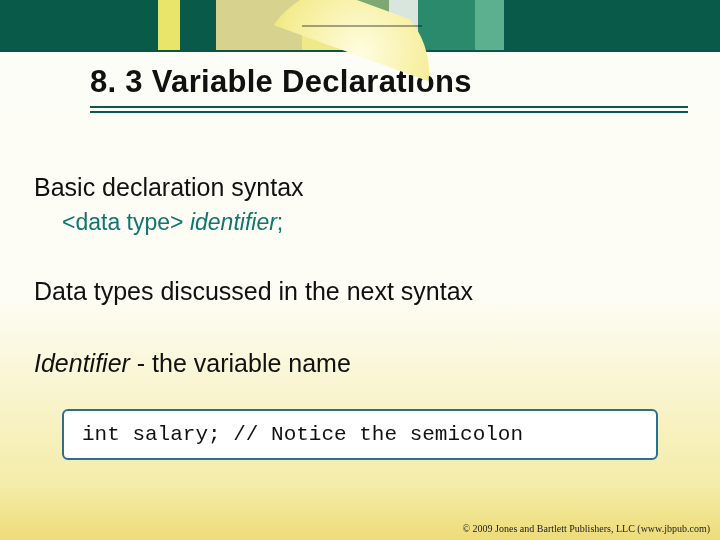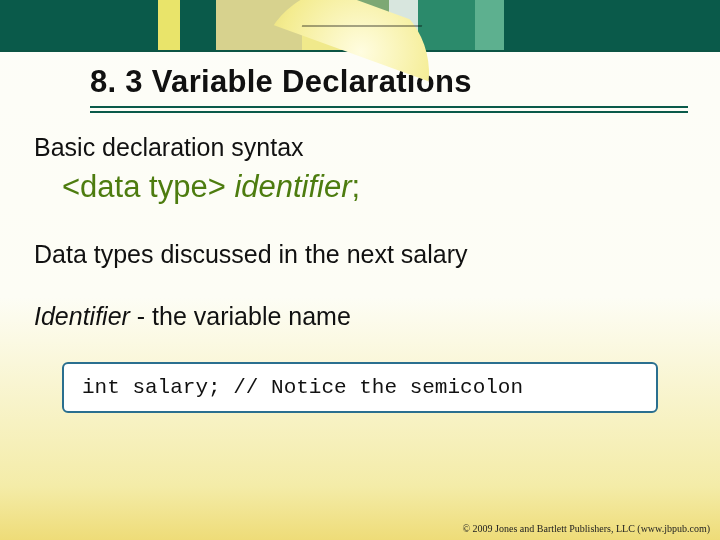--- a/index.html
+++ b/index.html
@@ -73,24 +73,25 @@
     margin-top:3px;
   }
   .content {
     padding: 14px 34px 0 34px;
   }
   .line {
     font-size: 25px;
     color: #111;
     margin-bottom: 30px;
     line-height: 1.25;
+    margin-top: 40px;
   }
   .syntax-line {
-    font-size: 31px;
-    color:#4d7c0f;
+    font-size: 23px;
+    color:#0f766e;
     padding-left: 28px;
     margin-top: -24px;
     margin-bottom: 34px;
   }
   .syntax-line .ident { font-style: italic; }
   .ident-word { font-style: italic; }
   .code-box {
     margin: 8px 28px 0 28px;
     border: 2px solid #2a6f8f;
     border-radius: 6px;
@@ -121,21 +122,21 @@
 </div>
 
 <div class="content">
 
   <div class="line">Basic declaration syntax</div>
 
   <div class="syntax-line">
     <span>&lt;data type&gt; </span><span class="ident">identifier</span><span>;</span>
   </div>
 
-  <div class="line">Data types discussed in the next salary</div>
+  <div class="line">Data types discussed in the next syntax</div>
 
   <div class="line">
     <span class="ident-word">Identifier</span><span> - the variable name</span>
   </div>
 
   <div class="code-box">int salary; // Notice the semicolon</div>
 
 </div>
 
 <div class="footer">© 2009 Jones and Bartlett Publishers, LLC (www.jbpub.com)</div>

